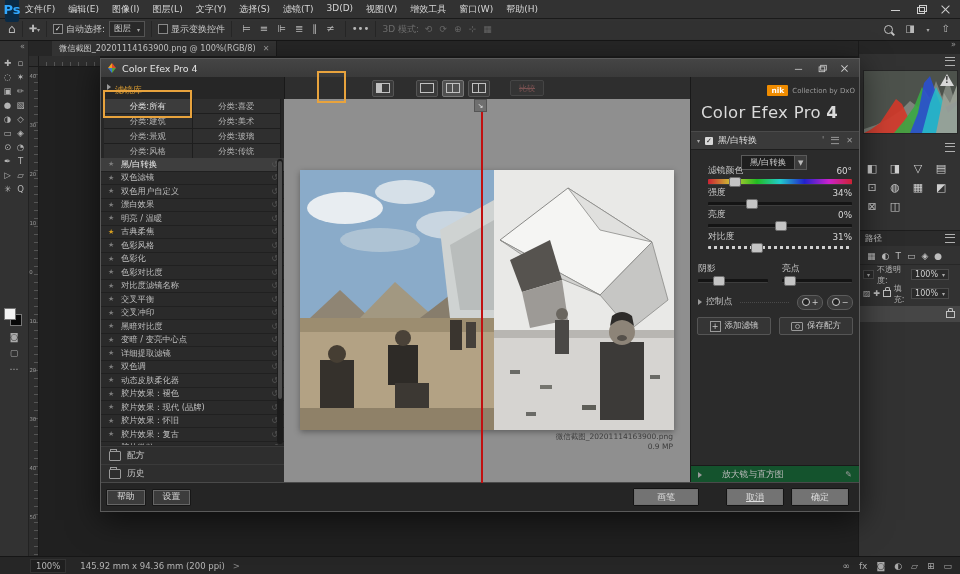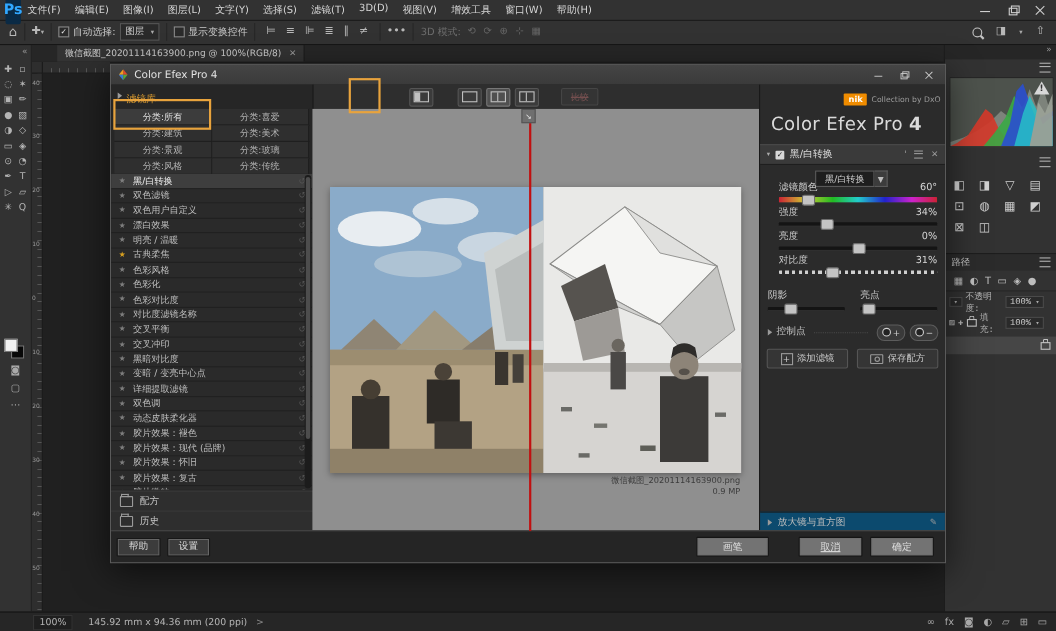--- a/index.html
+++ b/index.html
@@ -65,21 +65,21 @@
   .warn{position:absolute;right:3px;top:3px;width:0;height:0;border-left:7px solid transparent;border-right:7px solid transparent;
         border-bottom:12px solid #d8d8d8;}
   .warn:after{content:"!";position:absolute;left:-2px;top:2px;font-size:8px;color:#333;font-weight:bold;}
   .adj-grid{position:absolute;left:6px;top:122px;width:92px;display:flex;flex-wrap:wrap;gap:6px 9px;}
   .adj-ico{width:14px;height:13px;display:flex;align-items:center;justify-content:center;font-size:11px;color:#cfcfcf;}
   .layers-tabs{position:absolute;left:0;top:190px;right:0;height:15px;background:#2b2b2b;border-top:1px solid #1d1d1d;
                display:flex;align-items:center;color:#c4c4c4;font-size:8.5px;padding:0 6px;justify-content:space-between;}
   .lfilter-row{position:absolute;left:0;top:208px;right:0;height:16px;display:flex;align-items:center;gap:6px;padding-left:8px;
                color:#bdbdbd;font-size:9px;border-bottom:1px solid #272727;}
   .opacity-row,.fill-row{position:absolute;left:0;right:12px;height:17px;display:flex;align-items:center;gap:3px;
-               color:#b2b2b2;font-size:8px;padding-left:4px;font-family:Liberation Mono, monospace;}
+               color:#b2b2b2;font-size:8px;padding-left:4px;}
   .opacity-row{top:226px;} .fill-row{top:245px;}
   .mini-select{background:#2a2a2a;border:1px solid #4a4a4a;padding:0 3px;font-size:8px;color:#cfcfcf;display:inline-flex;gap:4px;align-items:center;}
   .layer-row{position:absolute;left:0;top:266px;right:0;height:16px;background:#464646;display:flex;align-items:center;justify-content:flex-end;padding-right:6px;}
   .lock{width:7px;height:5px;border:1px solid #c2c2c2;position:relative;display:inline-block;}
   .lock:before{content:"";position:absolute;top:-4px;left:1px;width:3px;height:3px;border:1px solid #c2c2c2;border-bottom:none;border-radius:2px 2px 0 0;}
   
   .statusbar{position:absolute;left:0;top:556px;width:960px;height:18px;background:#262626;border-top:1px solid #161616;
              display:flex;align-items:center;font-size:8.5px;color:#b5b5b5;z-index:25;}
   .sb-zoom{margin-left:30px;background:#1f1f1f;padding:1px 5px;border:1px solid #333;}
   .sb-info{margin-left:14px;}
@@ -160,22 +160,22 @@
   .cp-line{flex:1;border-top:1px dotted #4a4a4a;margin:0 4px;}
   .cp-btn{width:24px;height:13px;background:#3a3a3a;border:1px solid #5c5c5c;border-radius:7px;display:flex;align-items:center;justify-content:center;
           gap:2px;color:#d0d0d0;font-size:8px;}
   .cp-dot{width:6px;height:6px;border:1.5px solid #d0d0d0;border-radius:50%;background:#222;}
   .rp-btns{position:absolute;left:6px;right:6px;top:240px;display:flex;gap:8px;}
   .rp-btn{flex:1;height:16px;background:#353535;border:1px solid #555;border-radius:2px;color:#c9c9c9;font-size:8.5px;
           display:flex;align-items:center;justify-content:center;gap:4px;}
   .plus-box{width:9px;height:9px;border:1px solid #9a9a9a;display:flex;align-items:center;justify-content:center;font-size:8px;color:#cfcfcf;}
   .cam-ico{width:10px;height:7px;border:1px solid #9a9a9a;border-radius:1px;position:relative;}
   .cam-ico:after{content:"";position:absolute;left:3px;top:1px;width:3px;height:3px;border:1px solid #9a9a9a;border-radius:50%;}
-  .loupe-row{position:absolute;left:0;right:0;bottom:0;height:17px;border-top:1px solid #1a1a1a;background:#0c4a6e;
-             display:flex;align-items:center;gap:5px;padding:0 7px;font-size:8.8px;color:#bcbcbc;}
+  .loupe-row{position:absolute;left:0;right:0;bottom:0;height:17px;border-top:1px solid #1a1a1a;background:#14532d;
+             display:flex;align-items:center;gap:20px;padding:0 7px;font-size:8.8px;color:#bcbcbc;}
   
   .dlg-footer{position:absolute;left:0;right:0;bottom:0;height:28px;background:#252525;border-top:1px solid #4a4a4a;
               display:flex;align-items:center;}
   .foot-btn{height:16px;background:#737373;border:1px solid #141414;box-shadow:inset 0 0 0 1px #6e6e6e;color:#dedede;
             font-size:9px;display:flex;align-items:center;justify-content:center;border-radius:1px;}
   
   .anno{position:absolute;border:2px solid #e8a33d;z-index:60;pointer-events:none;}
   .tri-r{width:0;height:0;border-top:3px solid transparent;border-bottom:3px solid transparent;border-left:4px solid #9a9a9a;display:inline-block;}
   .arrow-dn{font-size:6px;color:#aaa;}
 </style>

